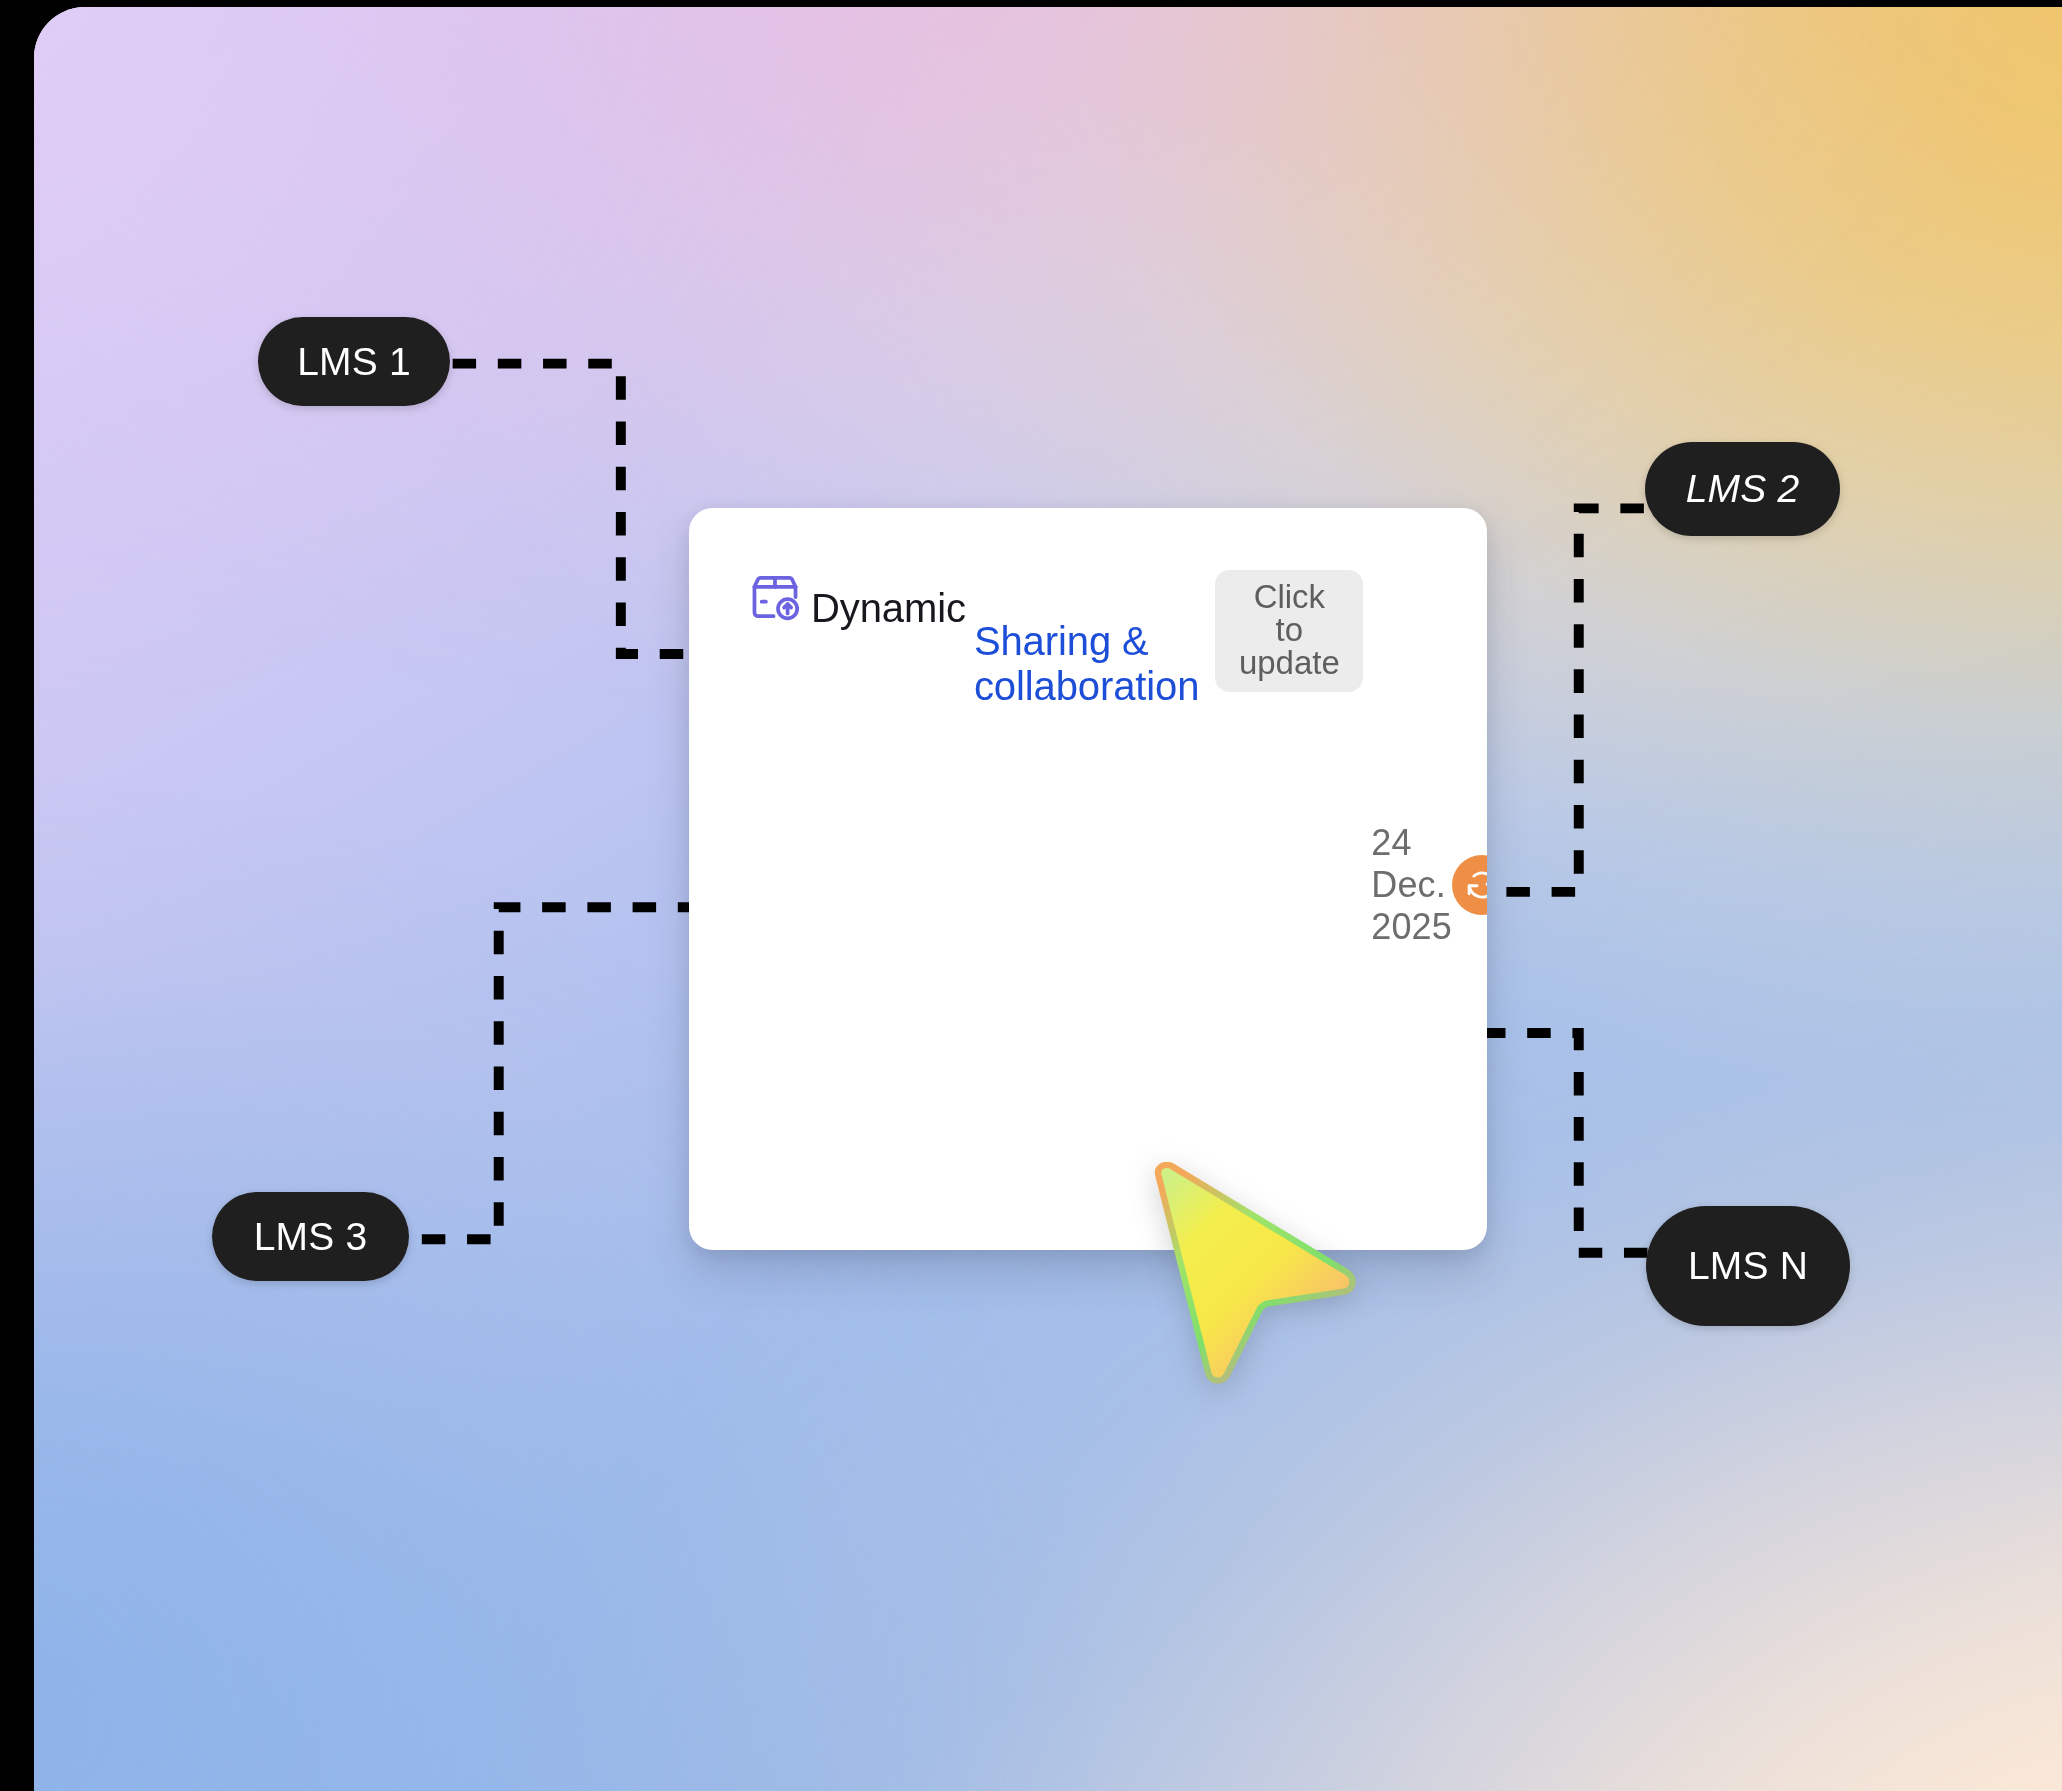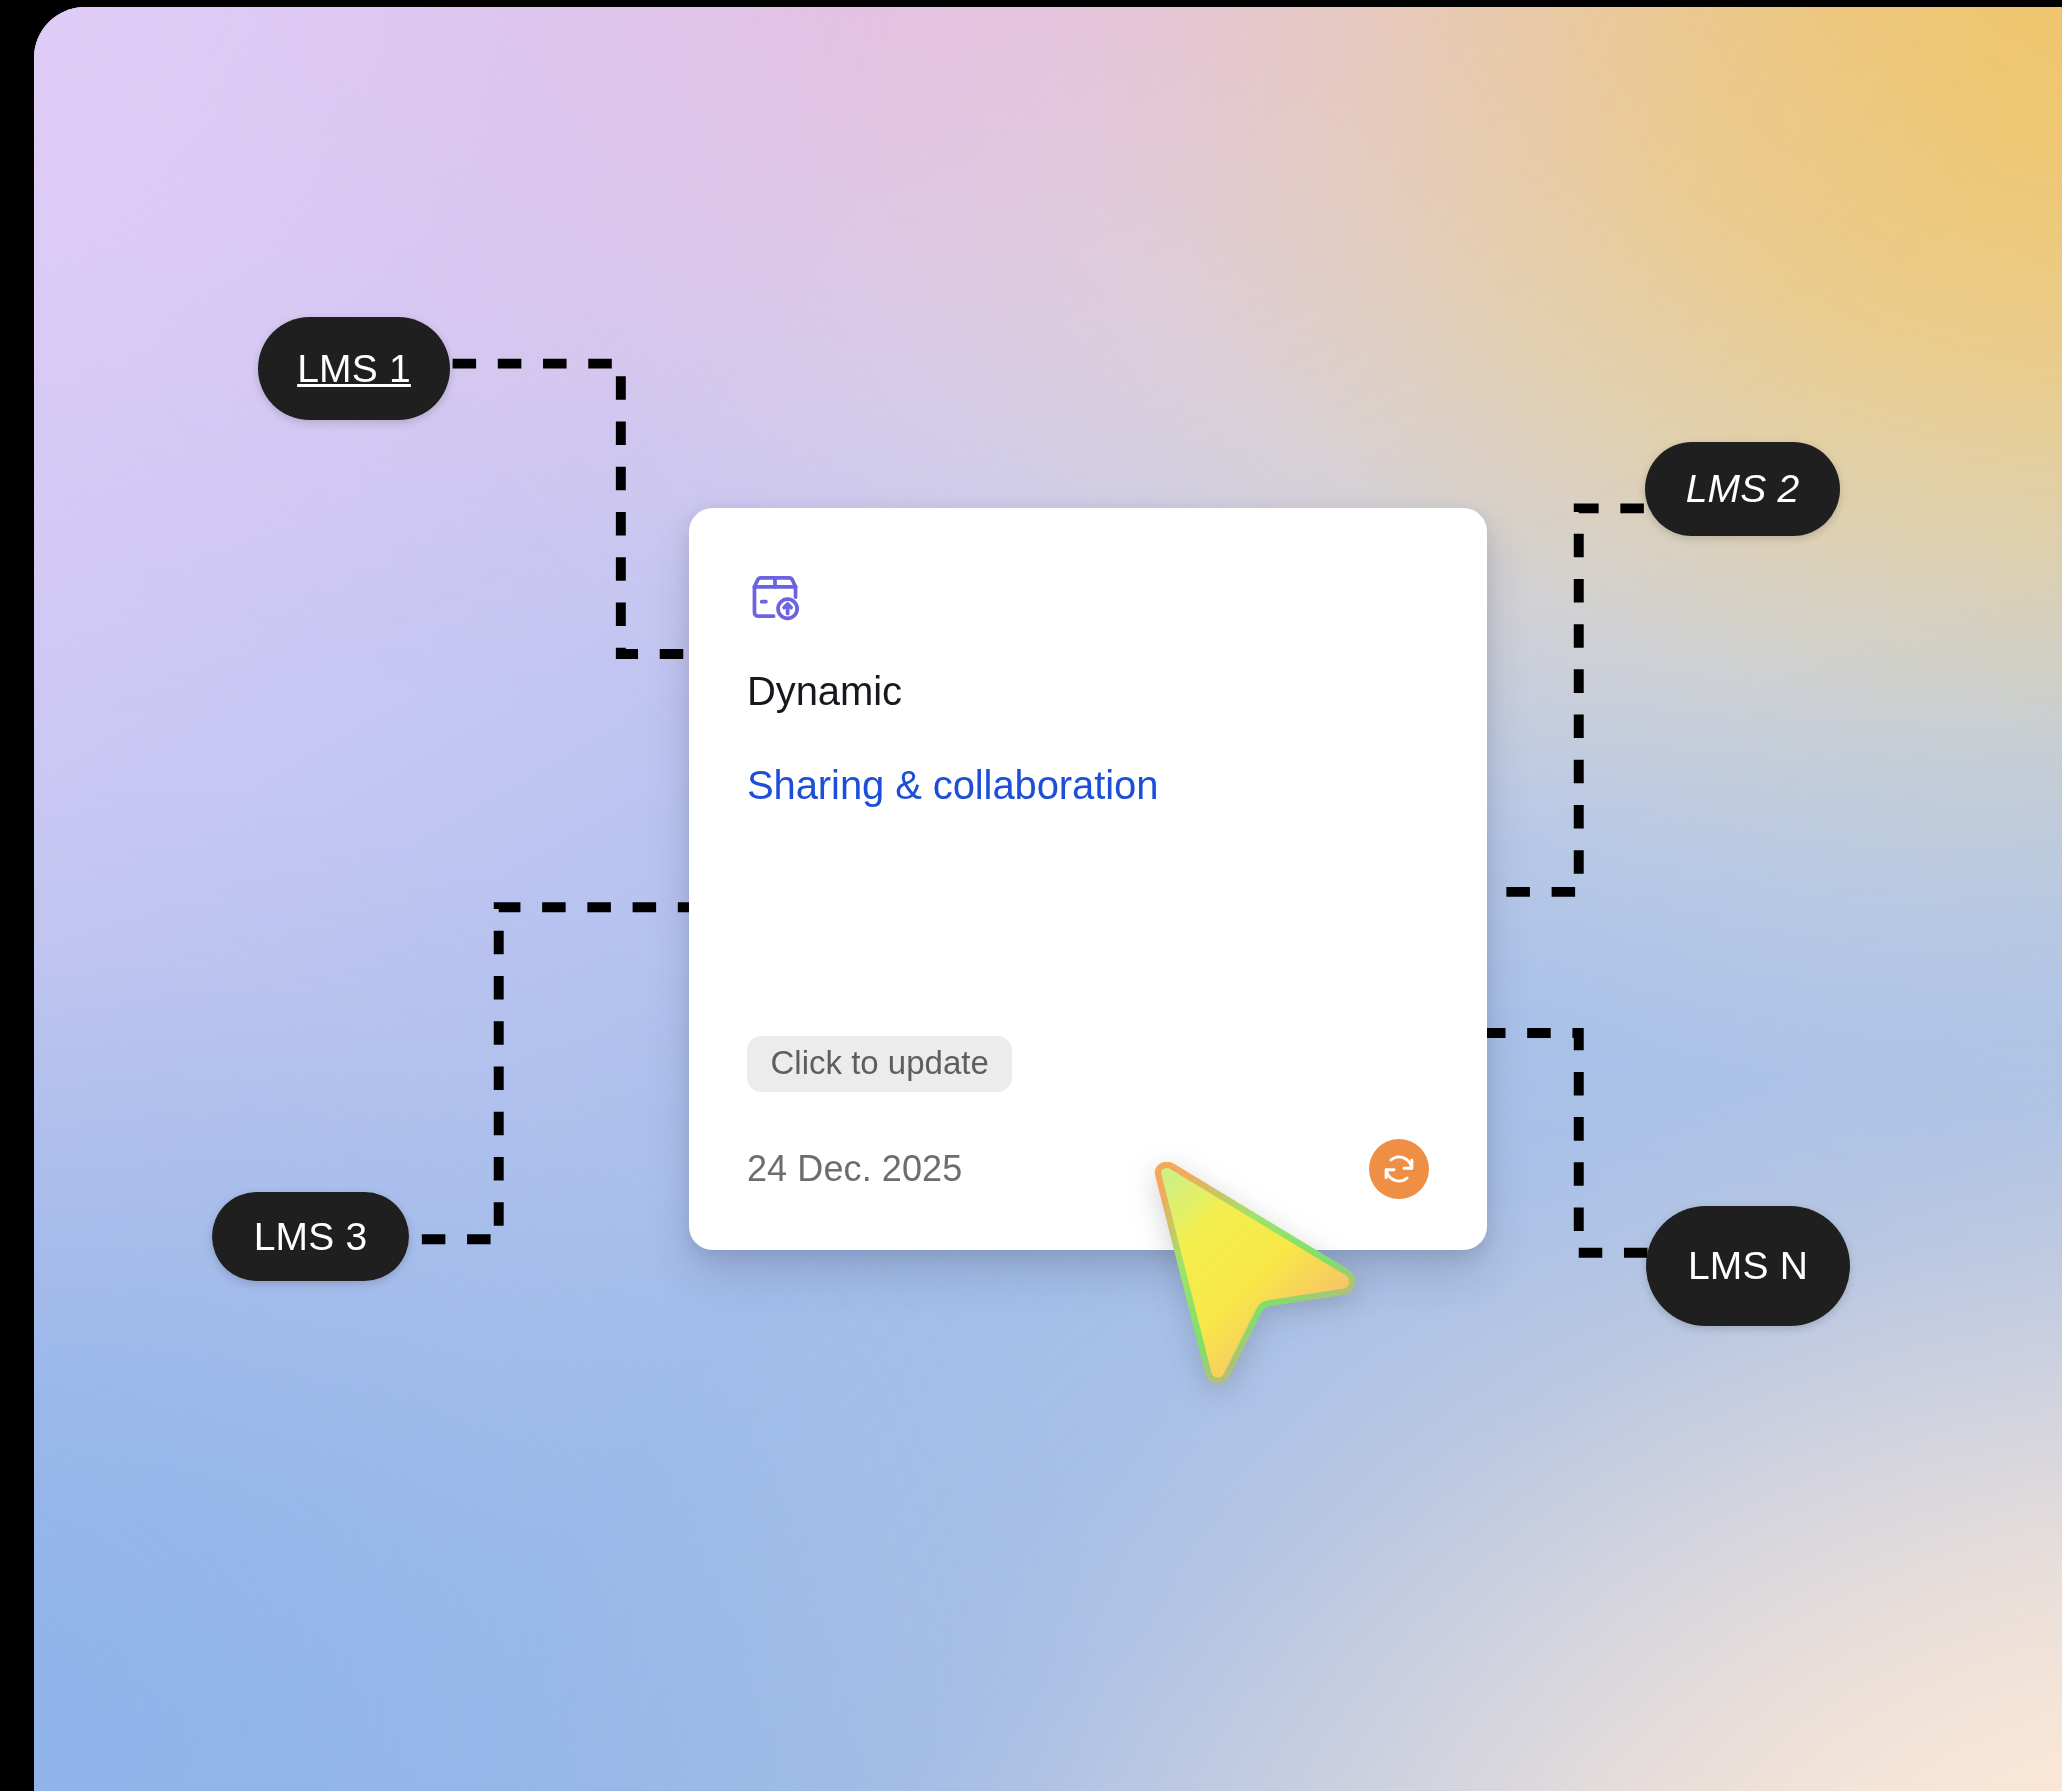--- a/index.html
+++ b/index.html
@@ -120,21 +120,21 @@
     background: #201F1F;
     color: #ffffff;
     border-radius: 904px;
     font-size: 39px;
     font-weight: 400;
     letter-spacing: 0.2px;
     white-space: nowrap;
     box-shadow: 0 2.7px 9px rgba(0,0,0,0.16);
     font-family: "Liberation Sans", sans-serif;
   }
-  #pill-lms1 { left: 258px;  top: 317px;  width: 192px; height: 103px; text-decoration: underline; }
+  #pill-lms1 { left: 258px;  top: 317px;  width: 192px; height: 89px; }
   #pill-lms2 { left: 1645px; top: 442px;  width: 195px; height: 94px; font-style: italic; }
   #pill-lms3 { left: 212px;  top: 1192px; width: 197px; height: 89px; }
   #pill-lmsN { left: 1646px; top: 1206px; width: 204px; height: 120px; }
 
   
   #card {
     position: absolute;
     left: 689px;
     top: 508px;
     width: 798px;
@@ -144,21 +144,21 @@
     box-shadow: 0 23.5px 43px rgba(40,45,70,0.17),
                 0 5.4px 16.3px rgba(40,45,70,0.10);
     overflow: hidden;
   }
   #card-inner {
     position: absolute;
     left: 0; top: 0; right: 0; bottom: 0;
     padding: 62px 58px 51px 58px;
     box-sizing: border-box;
     display: flex;
-    flex-direction: column;
+    gap: 8px;
   }
   #card-icon {
     width: 56px;
     height: 56px;
     margin-bottom: 27px;
     flex: 0 0 auto;
   }
   #card-title {
     font-size: 40px;
     color: #16181d;

